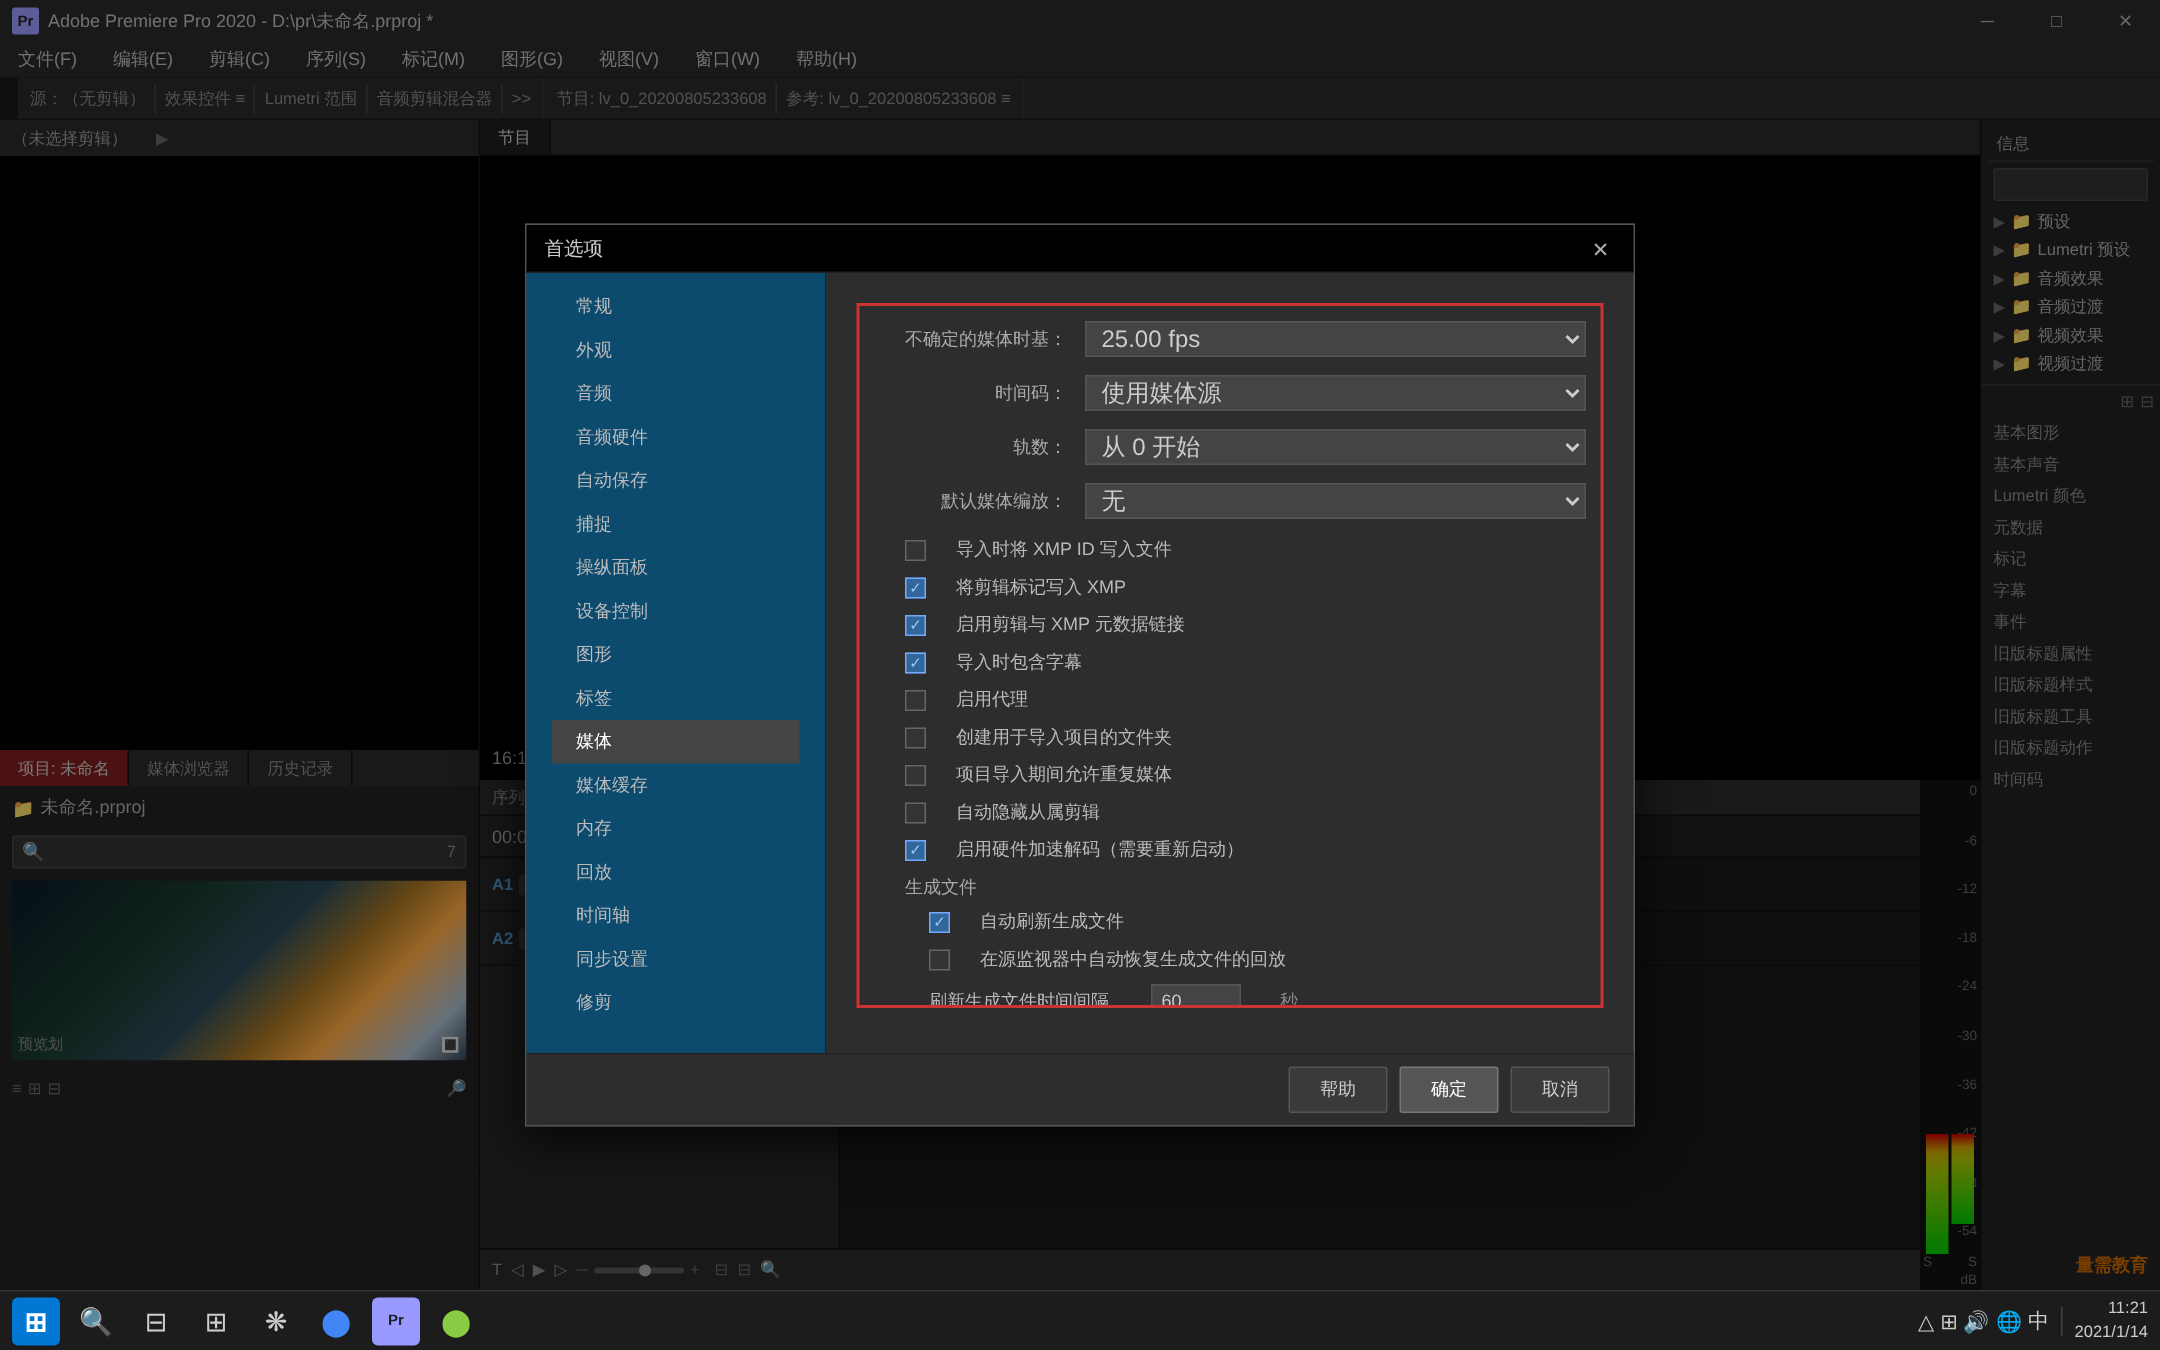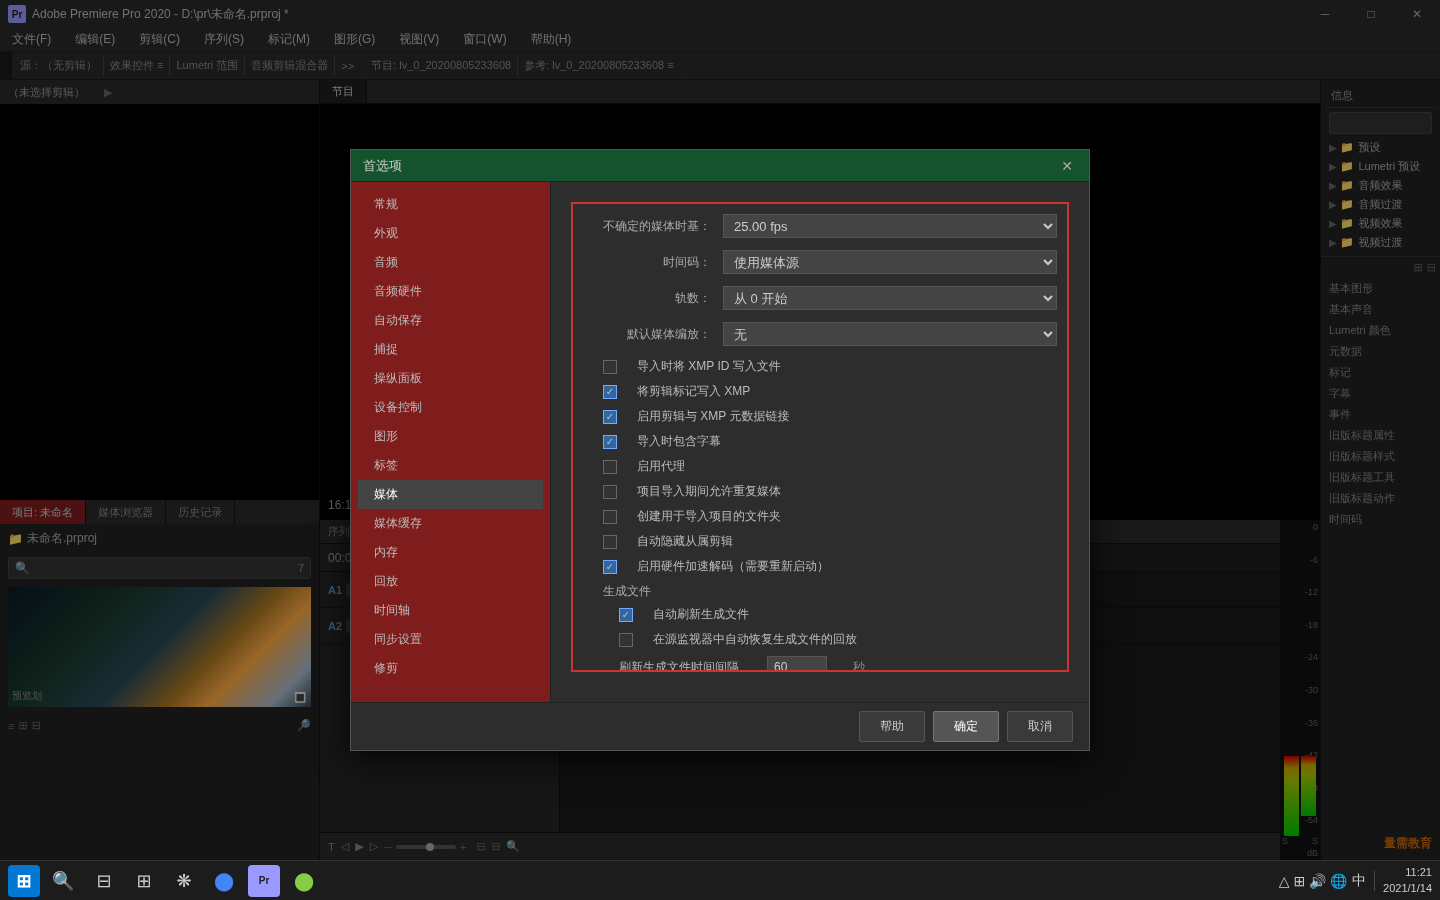--- a/index.html
+++ b/index.html
@@ -82,36 +82,36 @@
     .meter-label { color: #666; font-size: 9px; text-align: right; }
     .bottom-toolbar { height: 28px; background: #2b2b2b; display: flex; align-items: center; padding: 0 8px; gap: 6px; border-top: 1px solid #111; }
     .bottom-btn { color: #888; font-size: 11px; cursor: pointer; }
     .slider-control { display: flex; align-items: center; gap: 4px; }
     .mini-slider { width: 60px; height: 4px; background: #555; border-radius: 2px; position: relative; }
     .mini-slider-thumb { width: 8px; height: 8px; background: #aaa; border-radius: 50%; position: absolute; top: -2px; left: 30px; }
 
     
     .dialog-overlay { position: absolute; top: 0; left: 0; width: 100%; height: 100%; background: rgba(0,0,0,0.4); z-index: 500; display: flex; align-items: center; justify-content: center; }
     .dialog { width: 740px; background: #2d2d2d; border: 1px solid #555; box-shadow: 0 8px 32px rgba(0,0,0,0.8); }
-    .dialog-titlebar { height: 32px; background: #14532d; display: flex; align-items: center; justify-content: space-between; padding: 0 12px; border-bottom: 1px solid #222; }
+    .dialog-titlebar { height: 32px; background: #000000; display: flex; align-items: center; justify-content: space-between; padding: 0 12px; border-bottom: 1px solid #222; }
     .dialog-title { color: #ccc; font-size: 13px; }
     .dialog-close { color: #aaa; cursor: pointer; font-size: 14px; width: 20px; height: 20px; display: flex; align-items: center; justify-content: center; }
     .dialog-body { display: flex; min-height: 520px; }
-    .dialog-sidebar { width: 200px; background: #7f1d1d; border-right: 1px solid #222; padding: 8px 7px; }
+    .dialog-sidebar { width: 200px; background: #0c4a6e; border-right: 1px solid #222; padding: 8px 17px; }
     .dialog-sidebar-item { padding: 6px 16px; color: #bbb; font-size: 12px; cursor: pointer; }
     .dialog-sidebar-item.active { background: #444; color: #fff; }
     .dialog-content { flex: 1; padding: 20px; }
     .dialog-footer { height: 48px; background: #2d2d2d; border-top: 1px solid #222; display: flex; align-items: center; justify-content: flex-end; gap: 8px; padding: 0 16px; }
     .dialog-btn { padding: 6px 20px; border: 1px solid #555; background: #3a3a3a; color: #ccc; cursor: pointer; font-size: 12px; border-radius: 2px; font-family: 'Microsoft YaHei', sans-serif; }
     .dialog-btn.primary { background: #555; color: #fff; border-color: #777; }
 
     
     .form-row { display: flex; align-items: center; margin-bottom: 12px; }
     .form-label { width: 140px; text-align: right; color: #aaa; font-size: 12px; padding-right: 12px; }
-    .form-select { flex: 1; height: 24px; background: #444; border: 1px solid #555; color: #ccc; font-size: 13px; padding: 0 6px; cursor: pointer; font-family: 'Microsoft YaHei', sans-serif; }
+    .form-select { flex: 1; height: 24px; background: #444; border: 1px solid #555; color: #ccc; font-size: 16px; padding: 0 6px; cursor: pointer; font-family: 'Microsoft YaHei', sans-serif; }
     .checkbox-row { display: flex; align-items: center; margin-bottom: 8px; padding-left: 20px; gap: 20px; }
     .cb { width: 14px; height: 14px; border: 1px solid #666; background: #333; display: inline-flex; align-items: center; justify-content: center; cursor: pointer; flex-shrink: 0; }
     .cb.checked { background: #336699; border-color: #77aaff; }
     .cb-check { color: #9cf; font-size: 10px; }
     .cb-label { color: #bbb; font-size: 12px; }
     .section-label { color: #aaa; font-size: 12px; padding-left: 20px; margin-bottom: 6px; margin-top: 4px; }
     .form-input { height: 22px; background: #444; border: 1px solid #555; color: #ccc; font-size: 12px; padding: 0 6px; width: 60px; font-family: 'Microsoft YaHei', sans-serif; }
     .form-unit { color: #888; font-size: 12px; margin-left: 6px; }
     .content-border { border: 2px solid #cc3333; padding: 10px; height: 470px; overflow-y: auto; }
     .preview-tabs { position: absolute; top: 0; left: 0; right: 0; height: 24px; background: #2b2b2b; display: flex; align-items: center; border-bottom: 1px solid #111; }
@@ -438,25 +438,25 @@
                 <span class="cb-check">✓</span>
               </div>
             <span class="cb-label">导入时包含字幕</span>
           </div>
           <div class="checkbox-row">
             <div class="cb"></div>
             <span class="cb-label">启用代理</span>
           </div>
           <div class="checkbox-row">
             <div class="cb"></div>
+            <span class="cb-label">创建用于导入项目的文件夹</span>
+          </div>
+          <div class="checkbox-row">
+            <div class="cb"></div>
             <span class="cb-label">项目导入期间允许重复媒体</span>
-          </div>
-          <div class="checkbox-row">
-            <div class="cb"></div>
-            <span class="cb-label">创建用于导入项目的文件夹</span>
           </div>
           <div class="checkbox-row">
             <div class="cb"></div>
             <span class="cb-label">自动隐藏从属剪辑</span>
           </div>
           <div class="checkbox-row">
             <div class="cb checked">
                 <span class="cb-check">✓</span>
               </div>
             <span class="cb-label">启用硬件加速解码（需要重新启动）</span>

